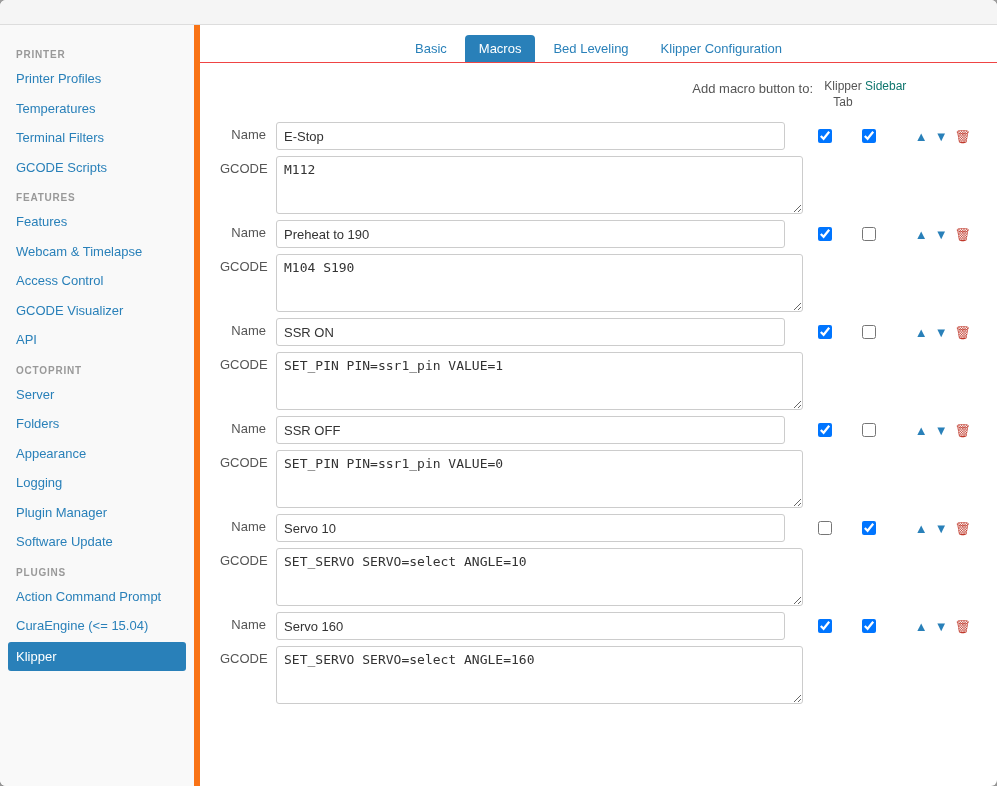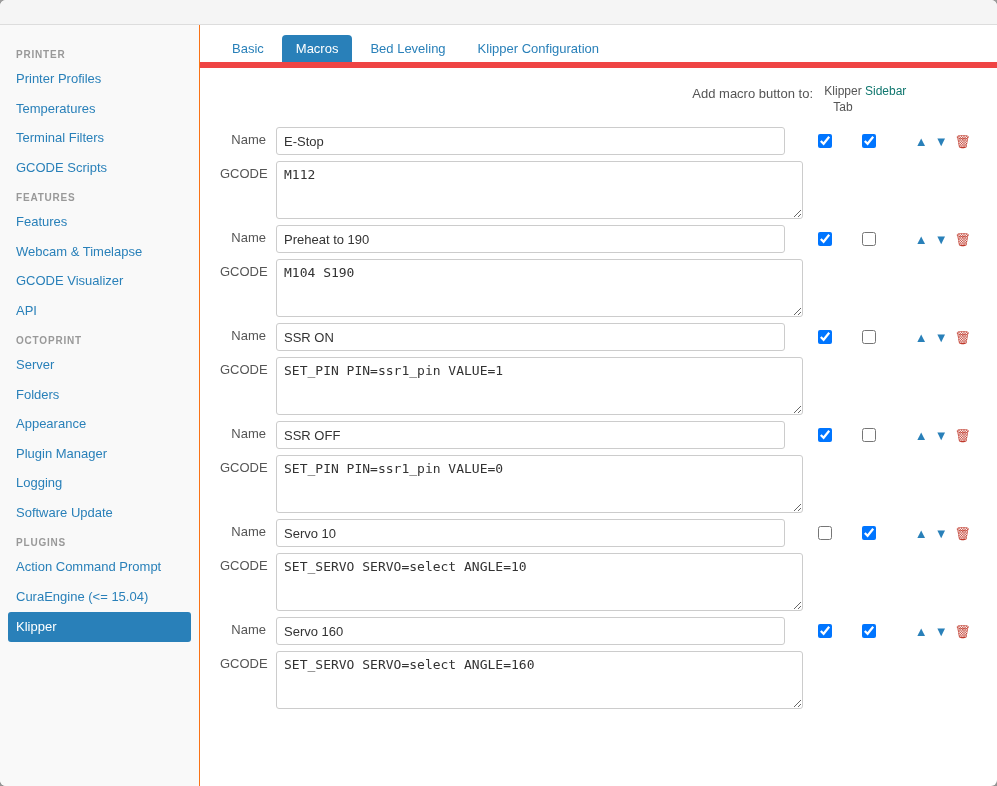--- a/index.html
+++ b/index.html
@@ -45,21 +45,21 @@
     }
     .modal-body {
       display: flex;
       flex: 1;
       overflow: hidden;
     }
     
     .sidebar {
       width: 200px;
       background: #f9f9f9;
-      border-right: 1px solid #f97316;
+      border-right: 6px solid #f97316;
       padding: 14px 0;
       overflow-y: auto;
       flex-shrink: 0;
     }
     .sidebar-section-label {
       font-size: 10px;
       font-weight: bold;
       color: #999;
       letter-spacing: 0.08em;
       text-transform: uppercase;
@@ -85,22 +85,23 @@
     .main-content {
       flex: 1;
       display: flex;
       flex-direction: column;
       overflow: hidden;
     }
     .tab-bar {
       display: flex;
       align-items: center;
       padding: 10px 18px 0;
-      border-bottom: 6px solid #ef4444;
+      border-bottom: 1px solid #ef4444;
       gap: 4px;
+      justify-content: center;
     }
     .tab {
       padding: 6px 14px;
       border-radius: 4px 4px 0 0;
       cursor: pointer;
       font-size: 13px;
       color: #2980b9;
       background: transparent;
       border: none;
       text-decoration: none;
@@ -227,28 +228,29 @@
 
     <nav class="sidebar">
         <div class="sidebar-section-label">PRINTER</div>
         <a class="sidebar-item">Printer Profiles</a>
         <a class="sidebar-item">Temperatures</a>
         <a class="sidebar-item">Terminal Filters</a>
         <a class="sidebar-item">GCODE Scripts</a>
         <div class="sidebar-section-label">FEATURES</div>
         <a class="sidebar-item">Features</a>
         <a class="sidebar-item">Webcam &amp; Timelapse</a>
+        <a class="sidebar-item">Access Control</a>
         <a class="sidebar-item">GCODE Visualizer</a>
         <a class="sidebar-item">API</a>
         <div class="sidebar-section-label">OCTOPRINT</div>
         <a class="sidebar-item">Server</a>
         <a class="sidebar-item">Folders</a>
         <a class="sidebar-item">Appearance</a>
+        <a class="sidebar-item">Logging</a>
         <a class="sidebar-item">Plugin Manager</a>
-        <a class="sidebar-item">Logging</a>
         <a class="sidebar-item">Software Update</a>
         <div class="sidebar-section-label">PLUGINS</div>
         <a class="sidebar-item">Action Command Prompt</a>
         <a class="sidebar-item">CuraEngine (&lt;= 15.04)</a>
         <a class="sidebar-item active">Klipper</a>
       </nav>
 
     <div class="main-content">
 
       <div class="tab-bar">

